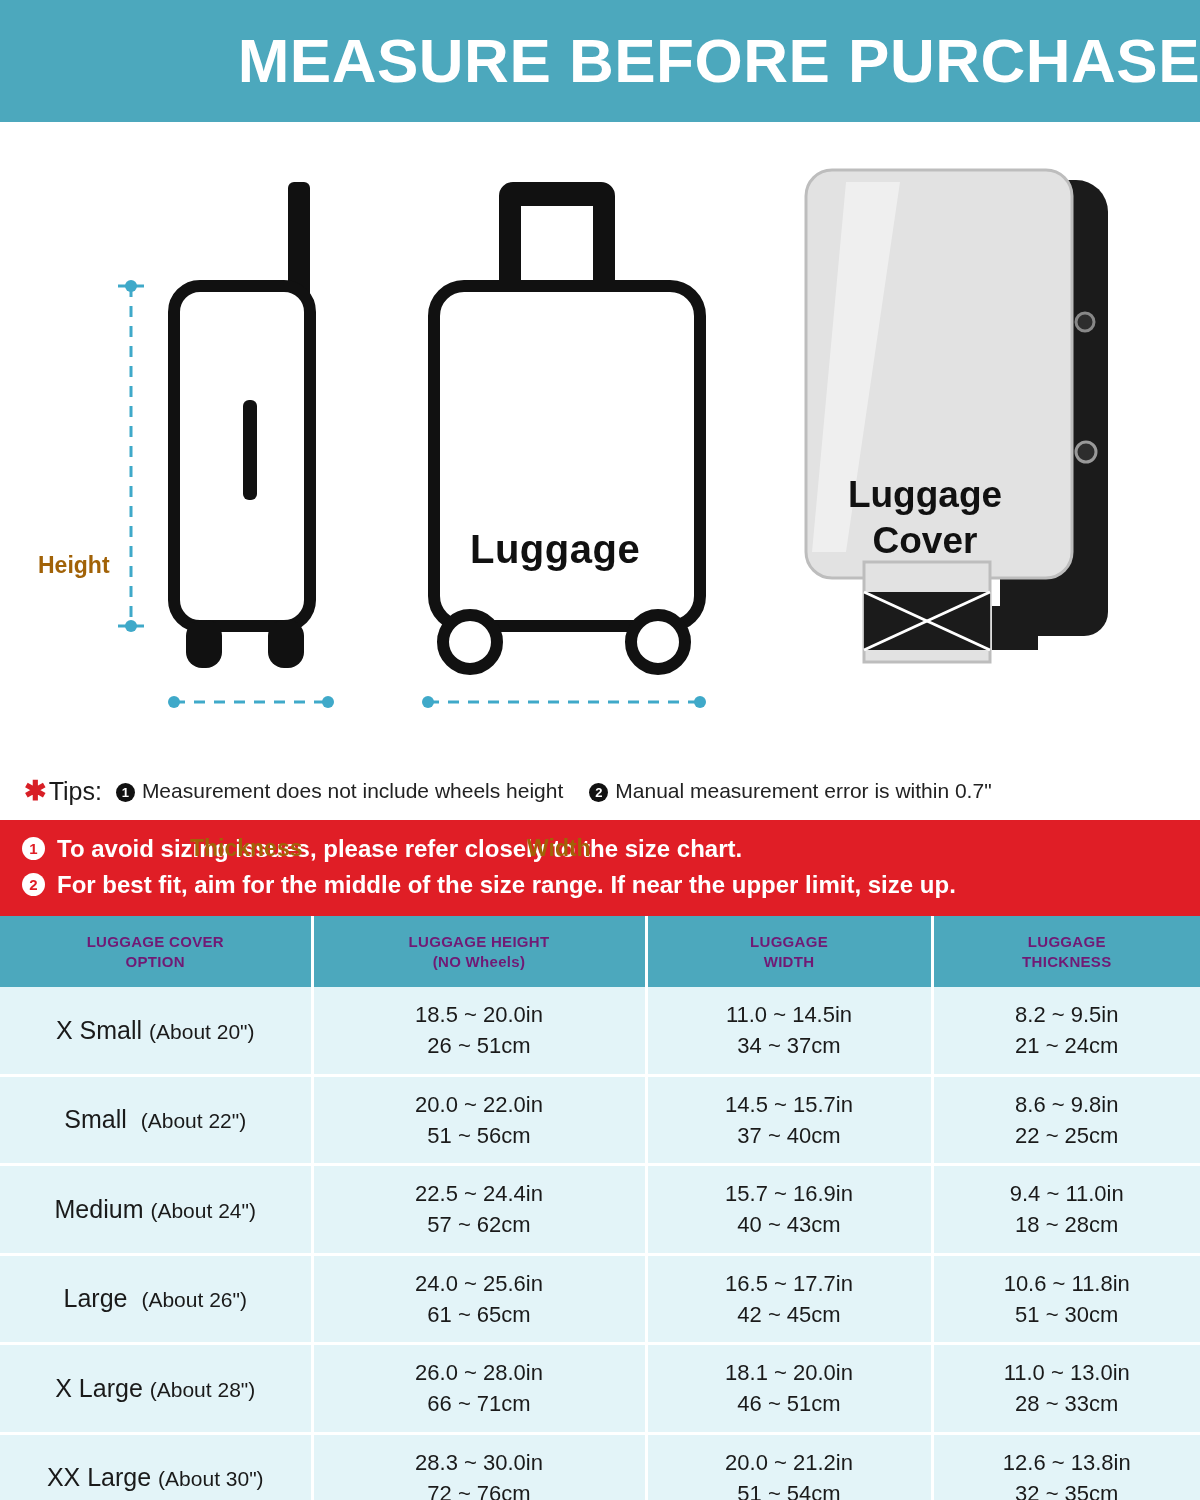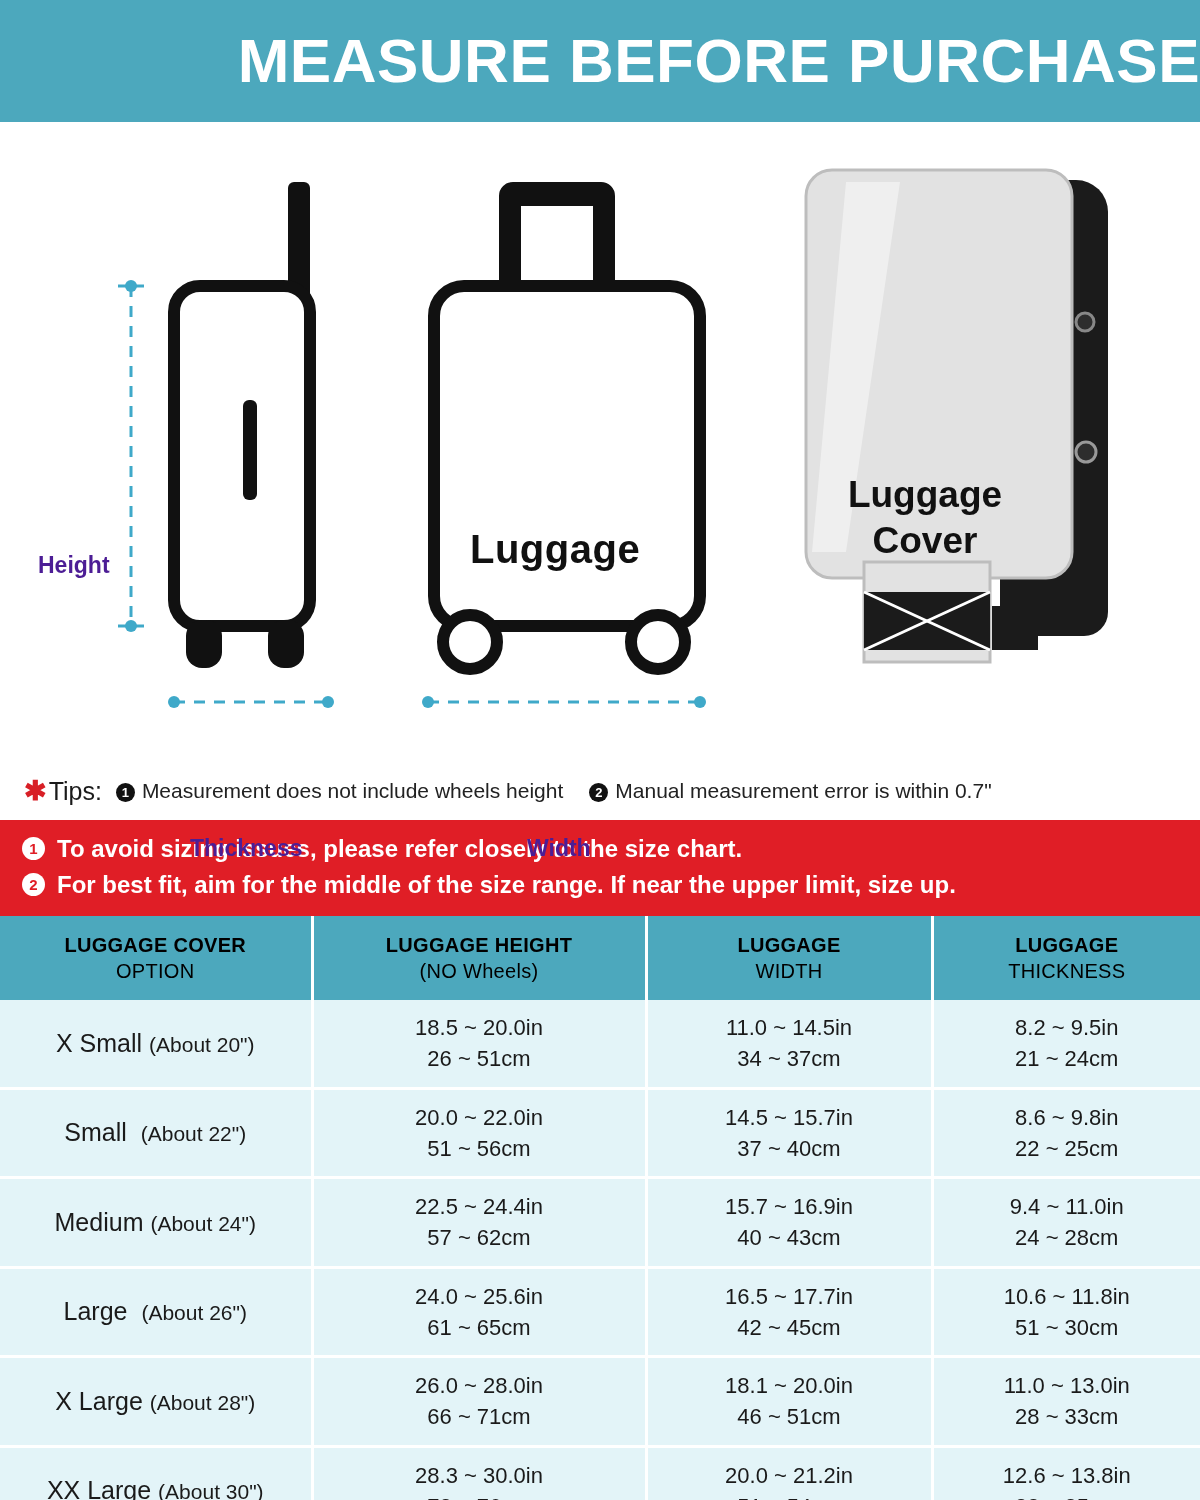--- a/index.html
+++ b/index.html
@@ -35,21 +35,21 @@
   .diagram {
     position: relative;
     height: 640px;
     width: 1200px;
   }
 
   .dim-label {
     position: absolute;
     font-size: 23px;
     font-weight: bold;
-    color: #4c1d95;
+    color: #a16207;
   }
   .label-height { left: 38px; top: 430px; }
   .label-thickness { left: 190px; top: 713px; }
   .label-width { left: 527px; top: 713px; }
 
   .cover-text {
     position: absolute;
     text-align: center;
     font-size: 37px;
     font-weight: bold;
@@ -100,31 +100,31 @@
     display: inline-flex; align-items: center; justify-content: center;
     min-width: 23px; width: 23px; height: 23px; border-radius: 50%;
     background: #ffffff; color: #e01e26; font-size: 15px; font-weight: bold;
     margin-right: 12px; margin-top: 5px;
   }
 
   
   table { width: 1200px; border-collapse: collapse; table-layout: fixed; }
   thead th {
     background: #4ca8bd;
-    color: #000000;
-    font-size: 20px;
+    color: #701a75;
+    font-size: 15px;
     font-weight: bold;
     padding: 16px 16px;
     line-height: 1.3;
     border-right: 3px solid #ffffff;
     text-align: center;
     letter-spacing: 0.3px;
   }
   thead th:last-child { border-right: none; }
-  thead th .sub { font-weight: normal; }
+  thead th .sub { font-weight: bold; }
   tbody td {
     background: #e3f4f8;
     border-right: 3px solid #ffffff;
     border-bottom: 3px solid #ffffff;
     padding: 12px 6px;
     text-align: center;
     font-size: 22px;
     line-height: 1.42;
     color: #1a1a1a;
   }
@@ -325,21 +325,21 @@
         <td>
           <div>22.5 ~ 24.4in</div>
           <div>57 ~ 62cm</div>
         </td>
         <td>
           <div>15.7 ~ 16.9in</div>
           <div>40 ~ 43cm</div>
         </td>
         <td>
           <div>9.4 ~ 11.0in</div>
-          <div>24 ~ 28cm</div>
+          <div>18 ~ 28cm</div>
         </td>
       </tr>
       <tr>
         <td class="opt">
           <span class="nm">Large</span>
           &nbsp;<span class="abt">(About 26")</span>
         </td>
         <td>
           <div>24.0 ~ 25.6in</div>
           <div>61 ~ 65cm</div>

